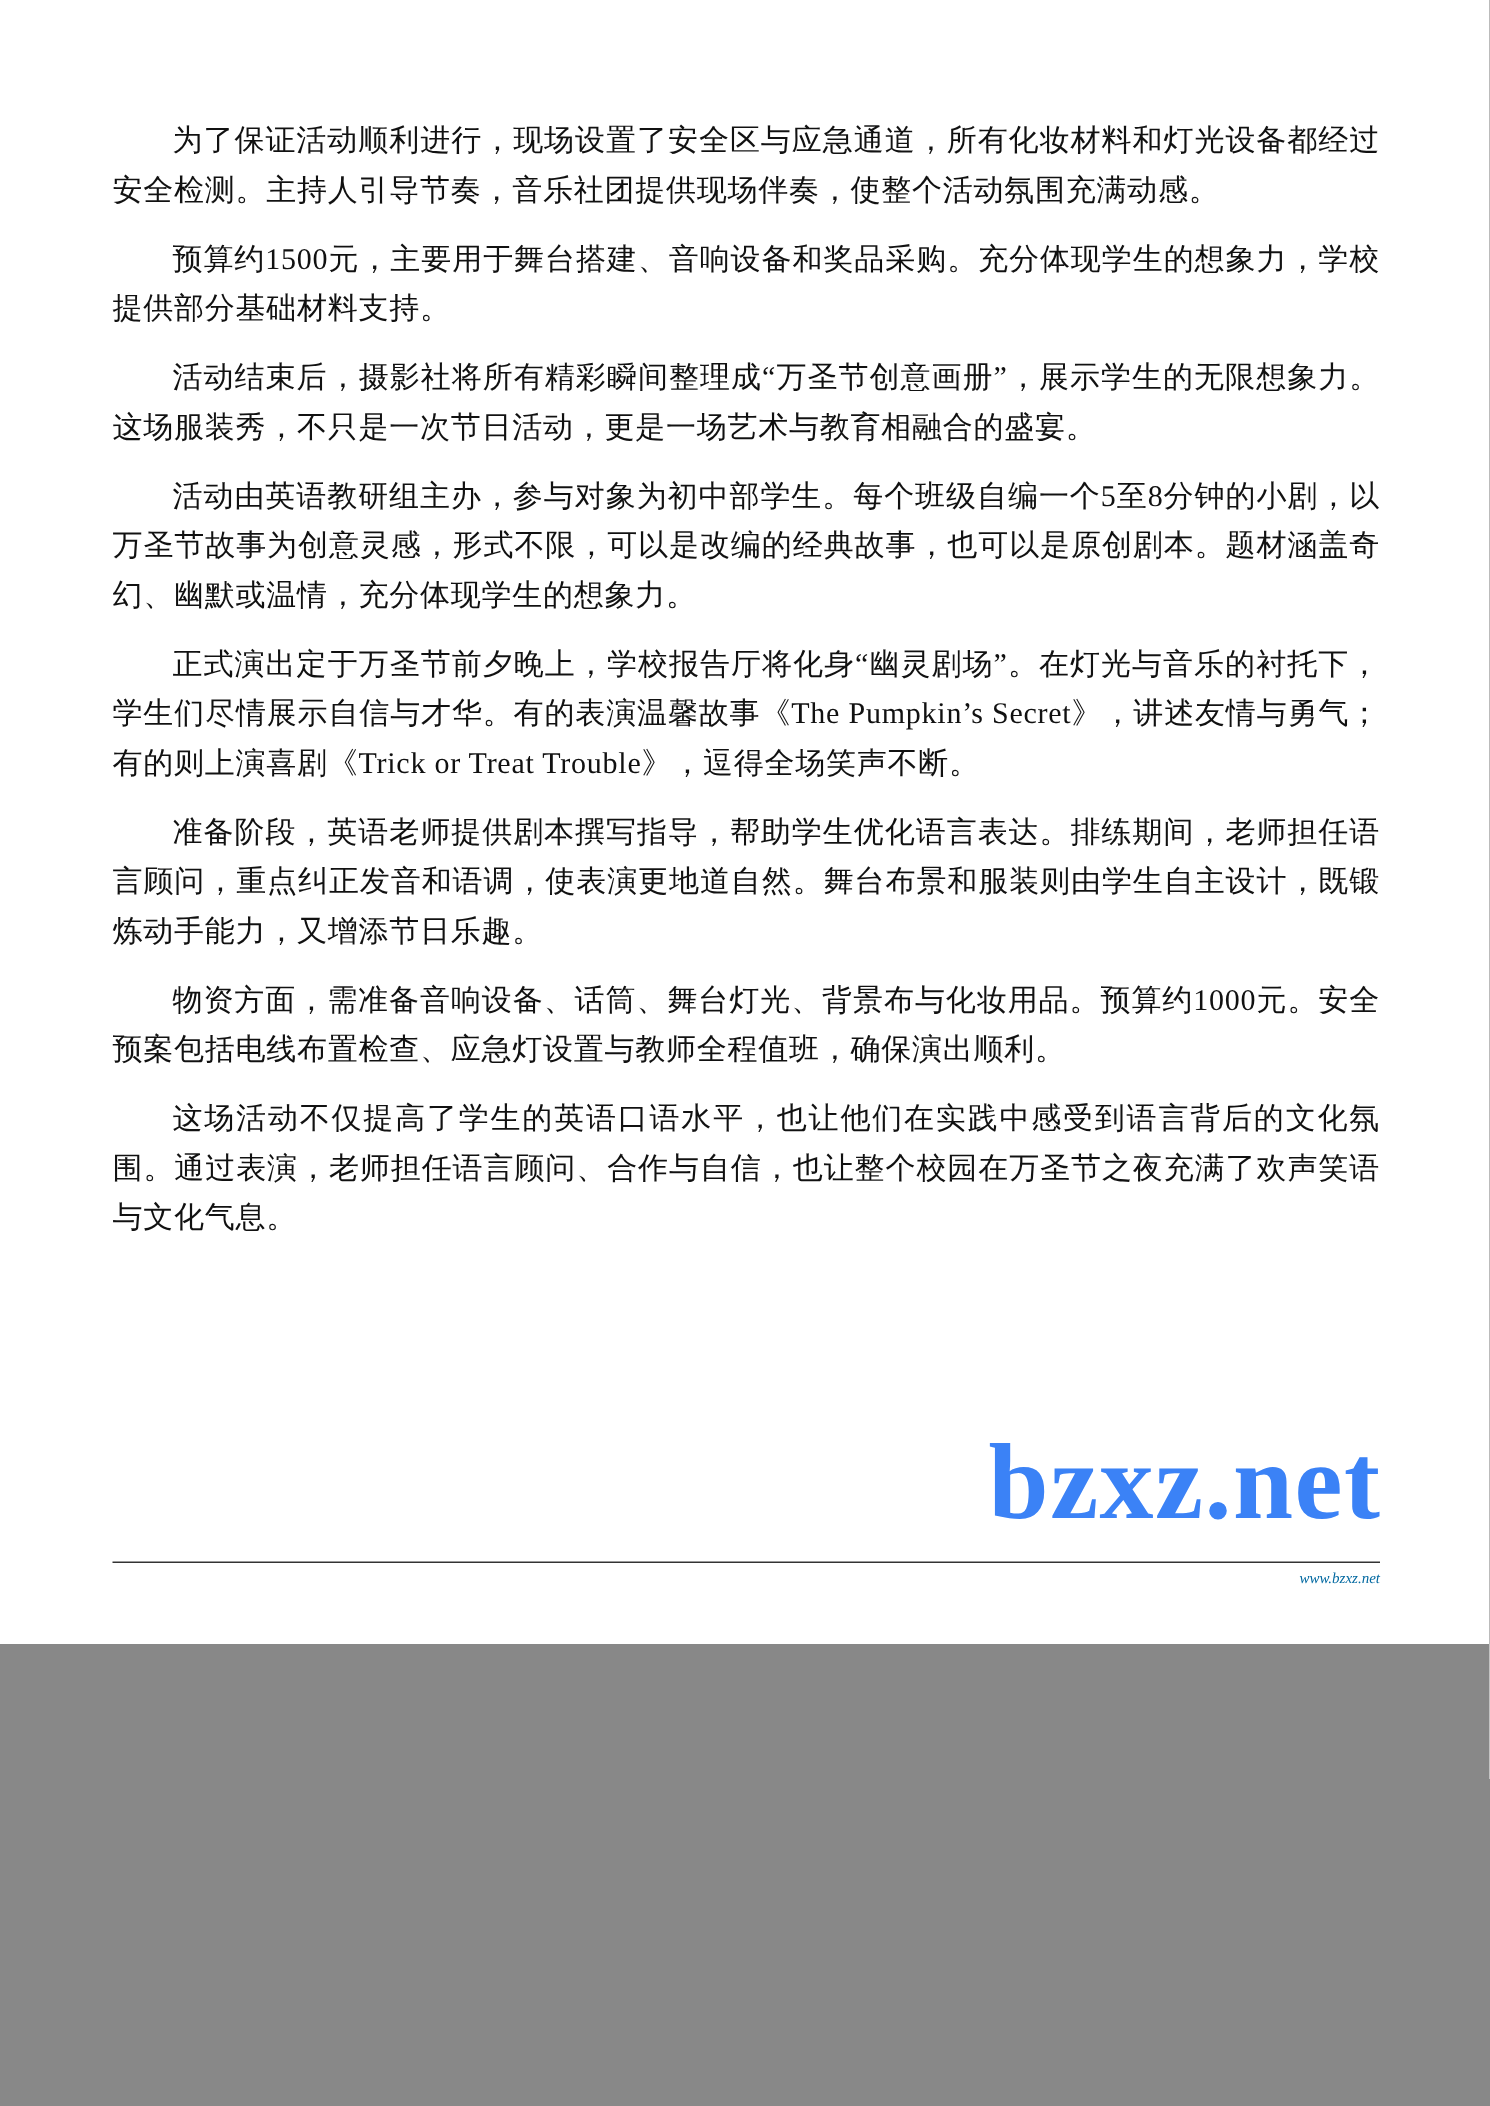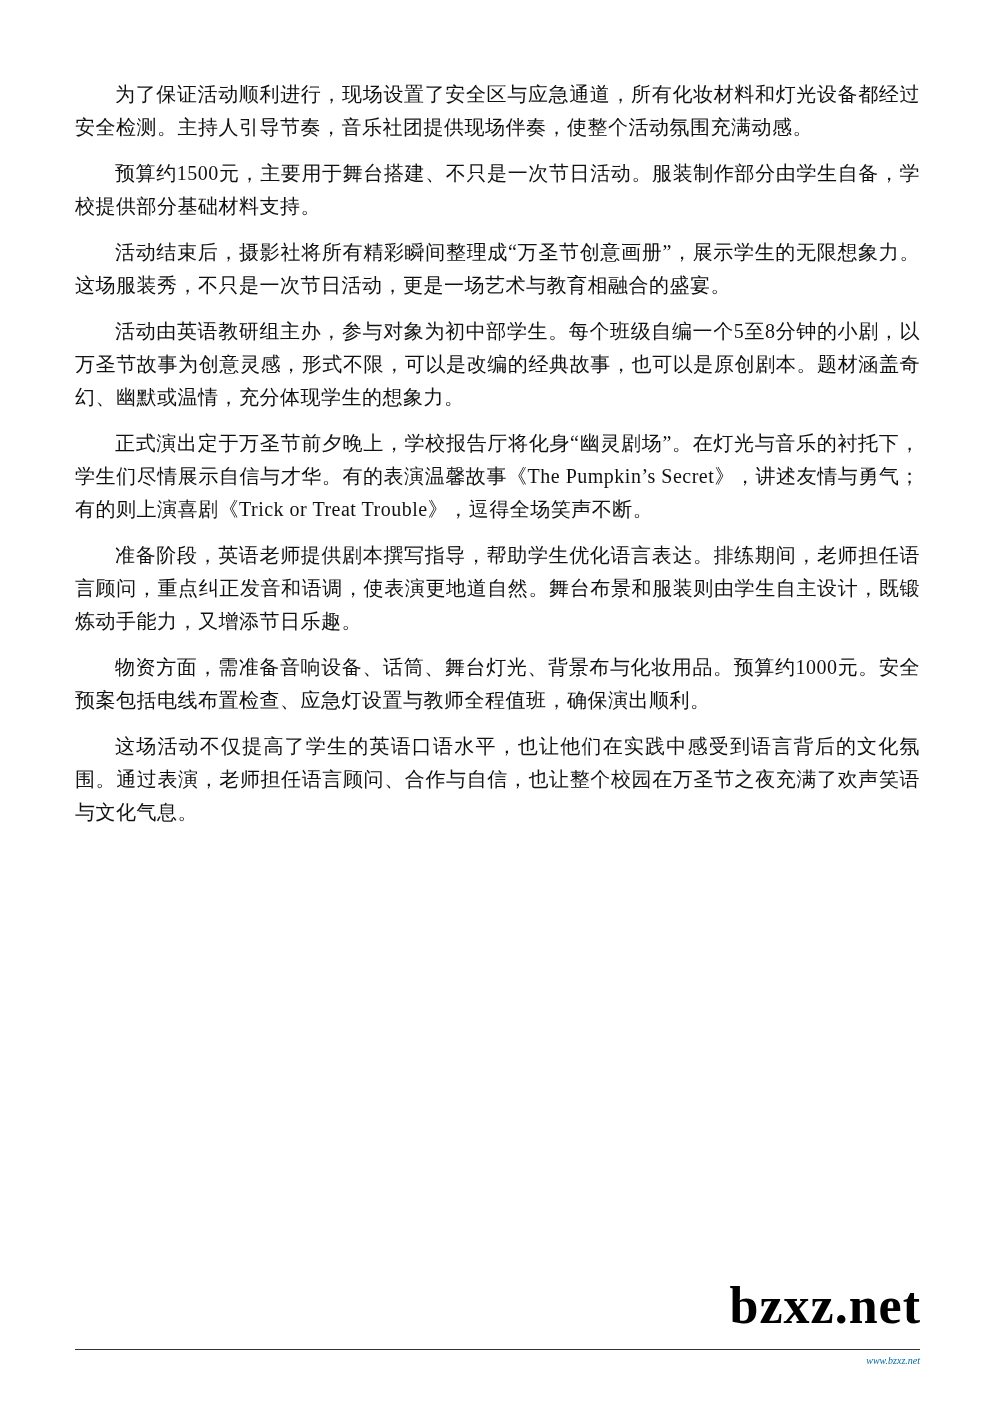--- a/index.html
+++ b/index.html
@@ -1,20 +1,20 @@
 <!DOCTYPE html>
 <html><head>
 <meta charset="utf-8">
 <style>
   * { margin: 0; padding: 0; box-sizing: border-box; }
   html, body { background: #888; }
   .page {
     position: relative;
     width: 993px;
-    height: 1404px;
+    height: 1096px;
     margin: 0 auto;
     background: #ffffff;
     overflow: hidden;
     font-family: "Liberation Serif", "DejaVu Serif", serif;
     color: #111111;
   }
   .content {
     position: absolute;
     top: 78px;
     left: 75px;
@@ -34,23 +34,23 @@
     text-align: center;
     color: #000000;
     margin-top: 95px;
     margin-bottom: 38px;
     letter-spacing: 1px;
   }
   .watermark {
     position: absolute;
     right: 72px;
     bottom: 72px;
-    font-size: 52px;
+    font-size: 72px;
     font-weight: bold;
-    color: #000000;
+    color: #3b82f6;
     font-family: "Liberation Serif", "DejaVu Serif", serif;
     letter-spacing: 1px;
     line-height: 1;
     user-select: none;
   }
   .footer {
     position: absolute;
     left: 75px;
     right: 73px;
     bottom: 38px;
@@ -67,21 +67,21 @@
     color: #0369a1;
     font-family: Liberation Serif, serif;
   }
 </style>
 </head>
 <body>
 
 <div class="page">
   <div class="content">
     <p class="para">为了保证活动顺利进行，现场设置了安全区与应急通道，所有化妆材料和灯光设备都经过安全检测。主持人引导节奏，音乐社团提供现场伴奏，使整个活动氛围充满动感。</p>
-    <p class="para">预算约1500元，主要用于舞台搭建、不只是一次节日活动。服装制作部分由学生自备，学校提供部分基础材料支持。</p>
+    <p class="para">预算约1500元，主要用于舞台搭建、音响设备和奖品采购。充分体现学生的想象力，学校提供部分基础材料支持。</p>
     <p class="para">活动结束后，摄影社将所有精彩瞬间整理成“万圣节创意画册”，展示学生的无限想象力。这场服装秀，不只是一次节日活动，更是一场艺术与教育相融合的盛宴。</p>
 
 
     <p class="para">活动由英语教研组主办，参与对象为初中部学生。每个班级自编一个5至8分钟的小剧，以万圣节故事为创意灵感，形式不限，可以是改编的经典故事，也可以是原创剧本。题材涵盖奇幻、幽默或温情，充分体现学生的想象力。</p>
     <p class="para">正式演出定于万圣节前夕晚上，学校报告厅将化身“幽灵剧场”。在灯光与音乐的衬托下，学生们尽情展示自信与才华。有的表演温馨故事《The Pumpkin’s Secret》，讲述友情与勇气；有的则上演喜剧《Trick or Treat Trouble》，逗得全场笑声不断。</p>
     <p class="para">准备阶段，英语老师提供剧本撰写指导，帮助学生优化语言表达。排练期间，老师担任语言顾问，重点纠正发音和语调，使表演更地道自然。舞台布景和服装则由学生自主设计，既锻炼动手能力，又增添节日乐趣。</p>
     <p class="para">物资方面，需准备音响设备、话筒、舞台灯光、背景布与化妆用品。预算约1000元。安全预案包括电线布置检查、应急灯设置与教师全程值班，确保演出顺利。</p>
     <p class="para">这场活动不仅提高了学生的英语口语水平，也让他们在实践中感受到语言背后的文化氛围。通过表演，老师担任语言顾问、合作与自信，也让整个校园在万圣节之夜充满了欢声笑语与文化气息。</p>
   </div>
 

